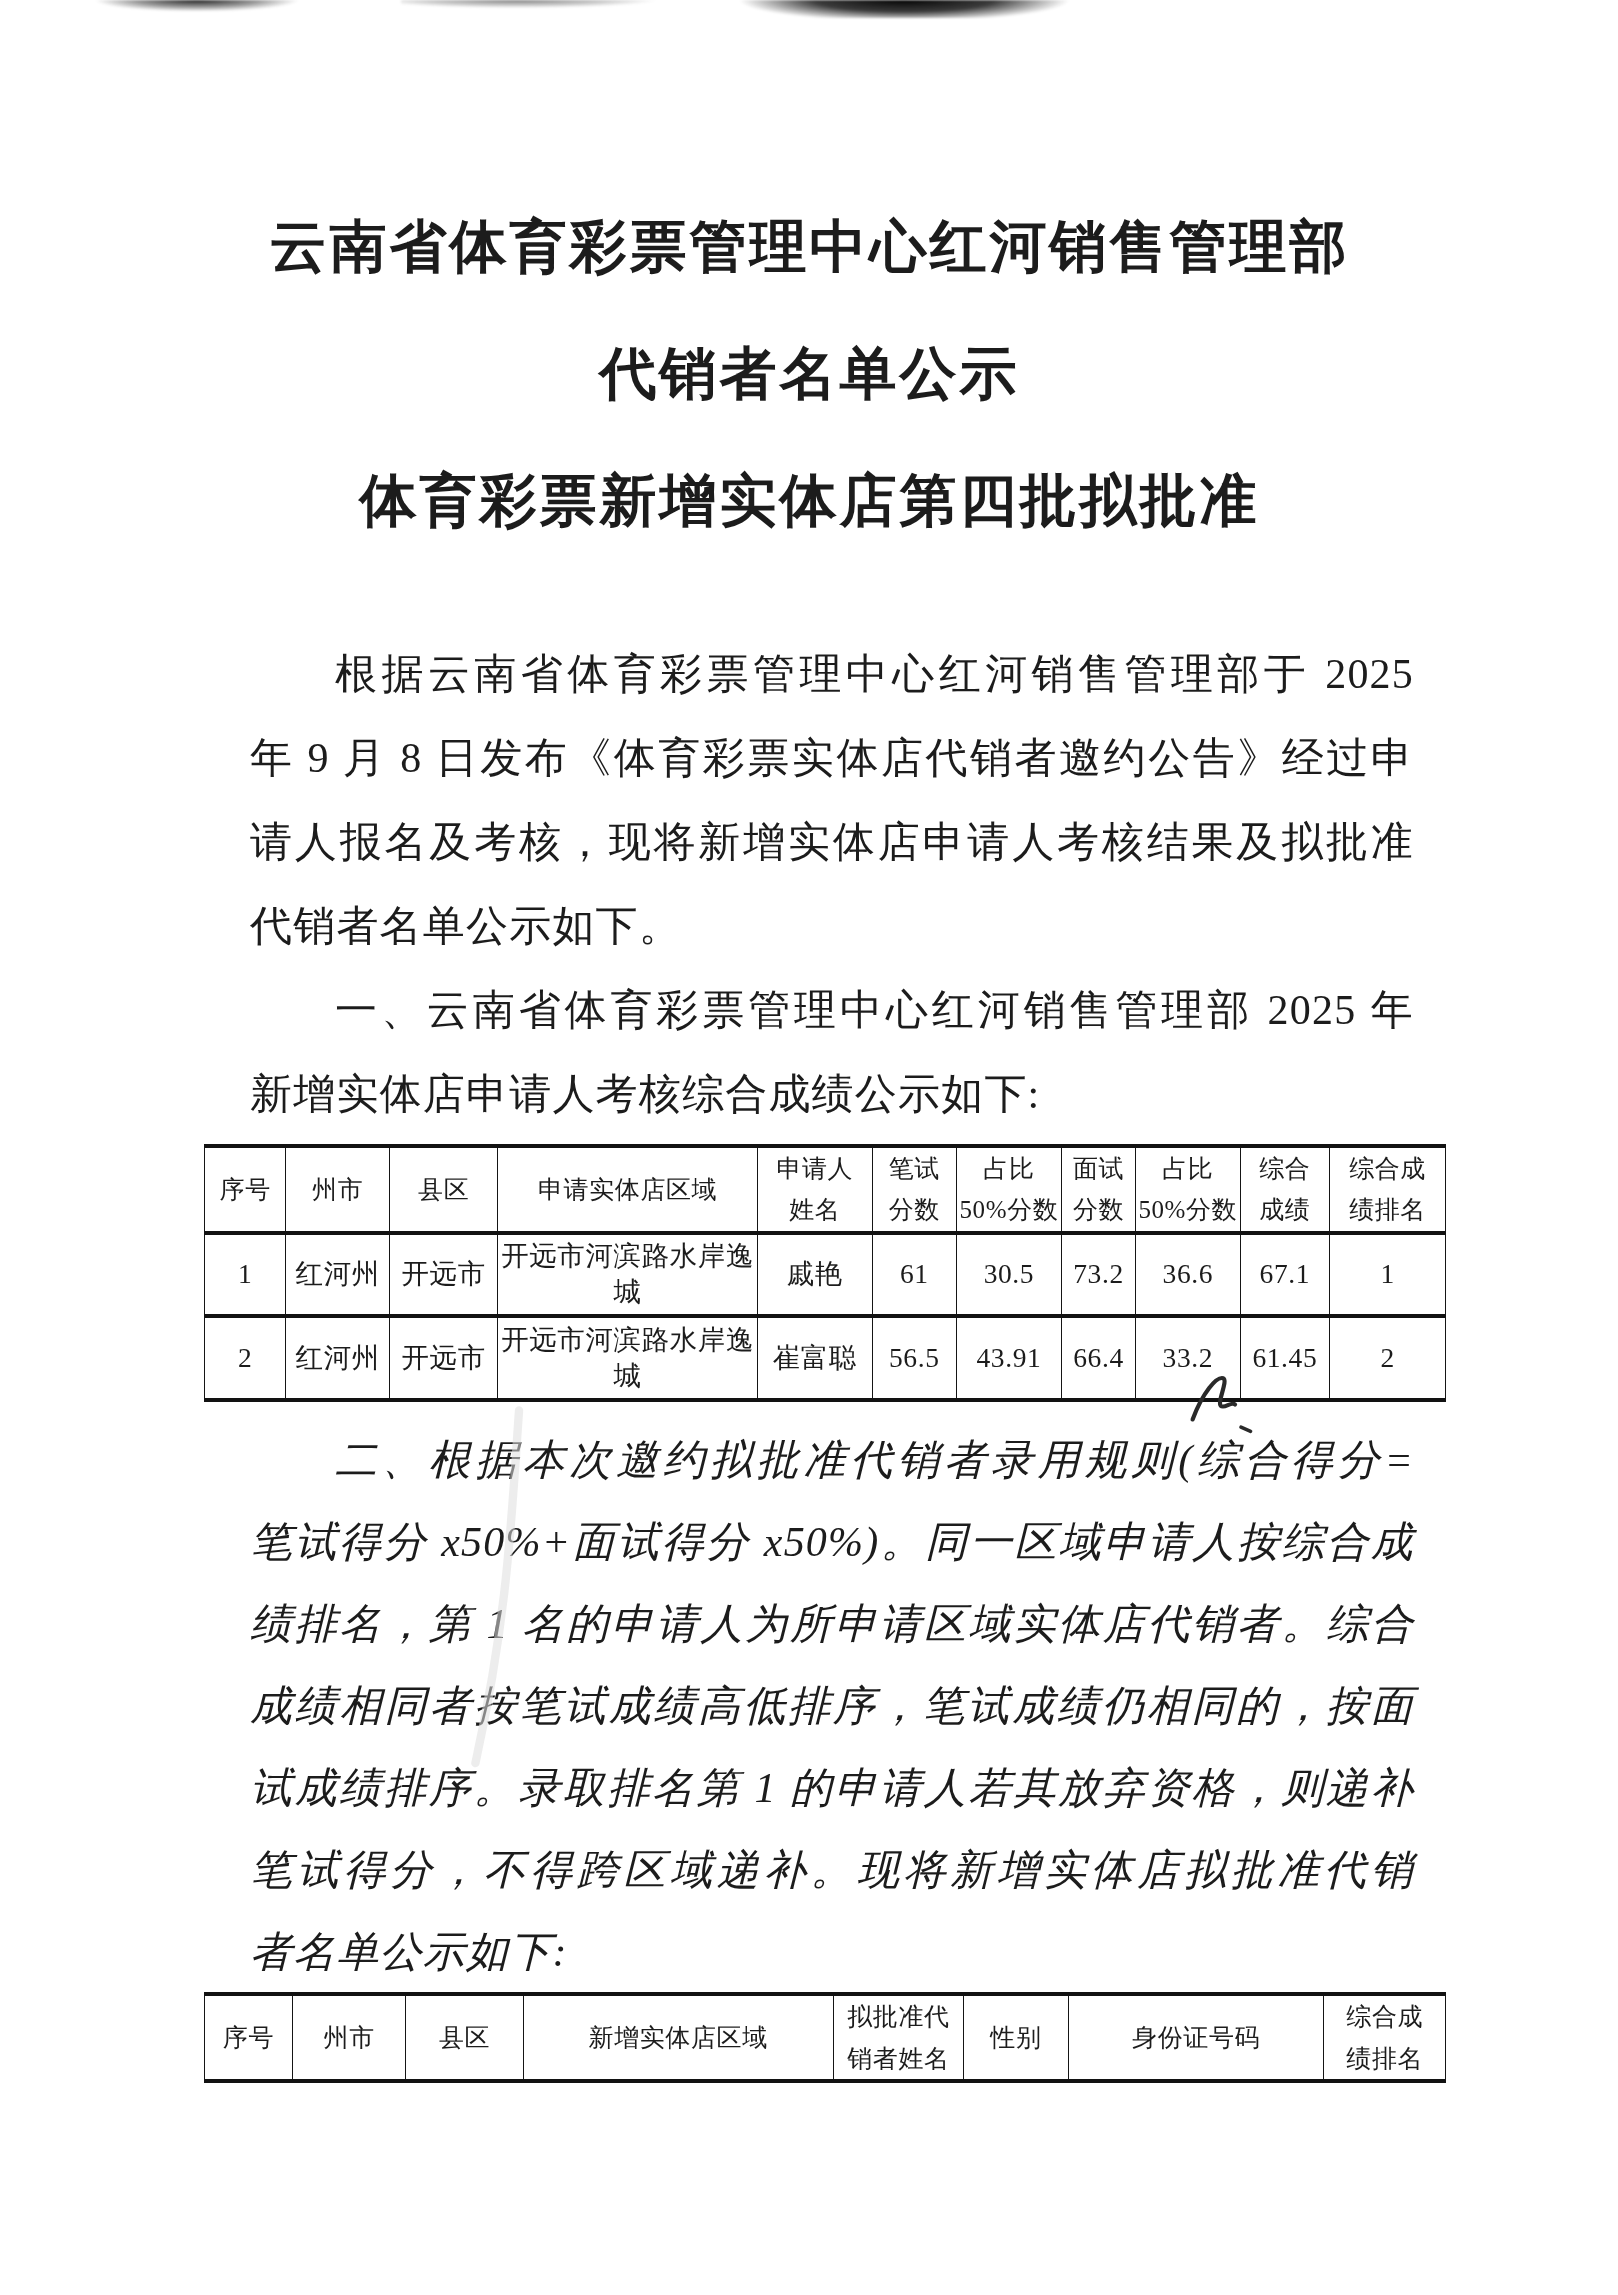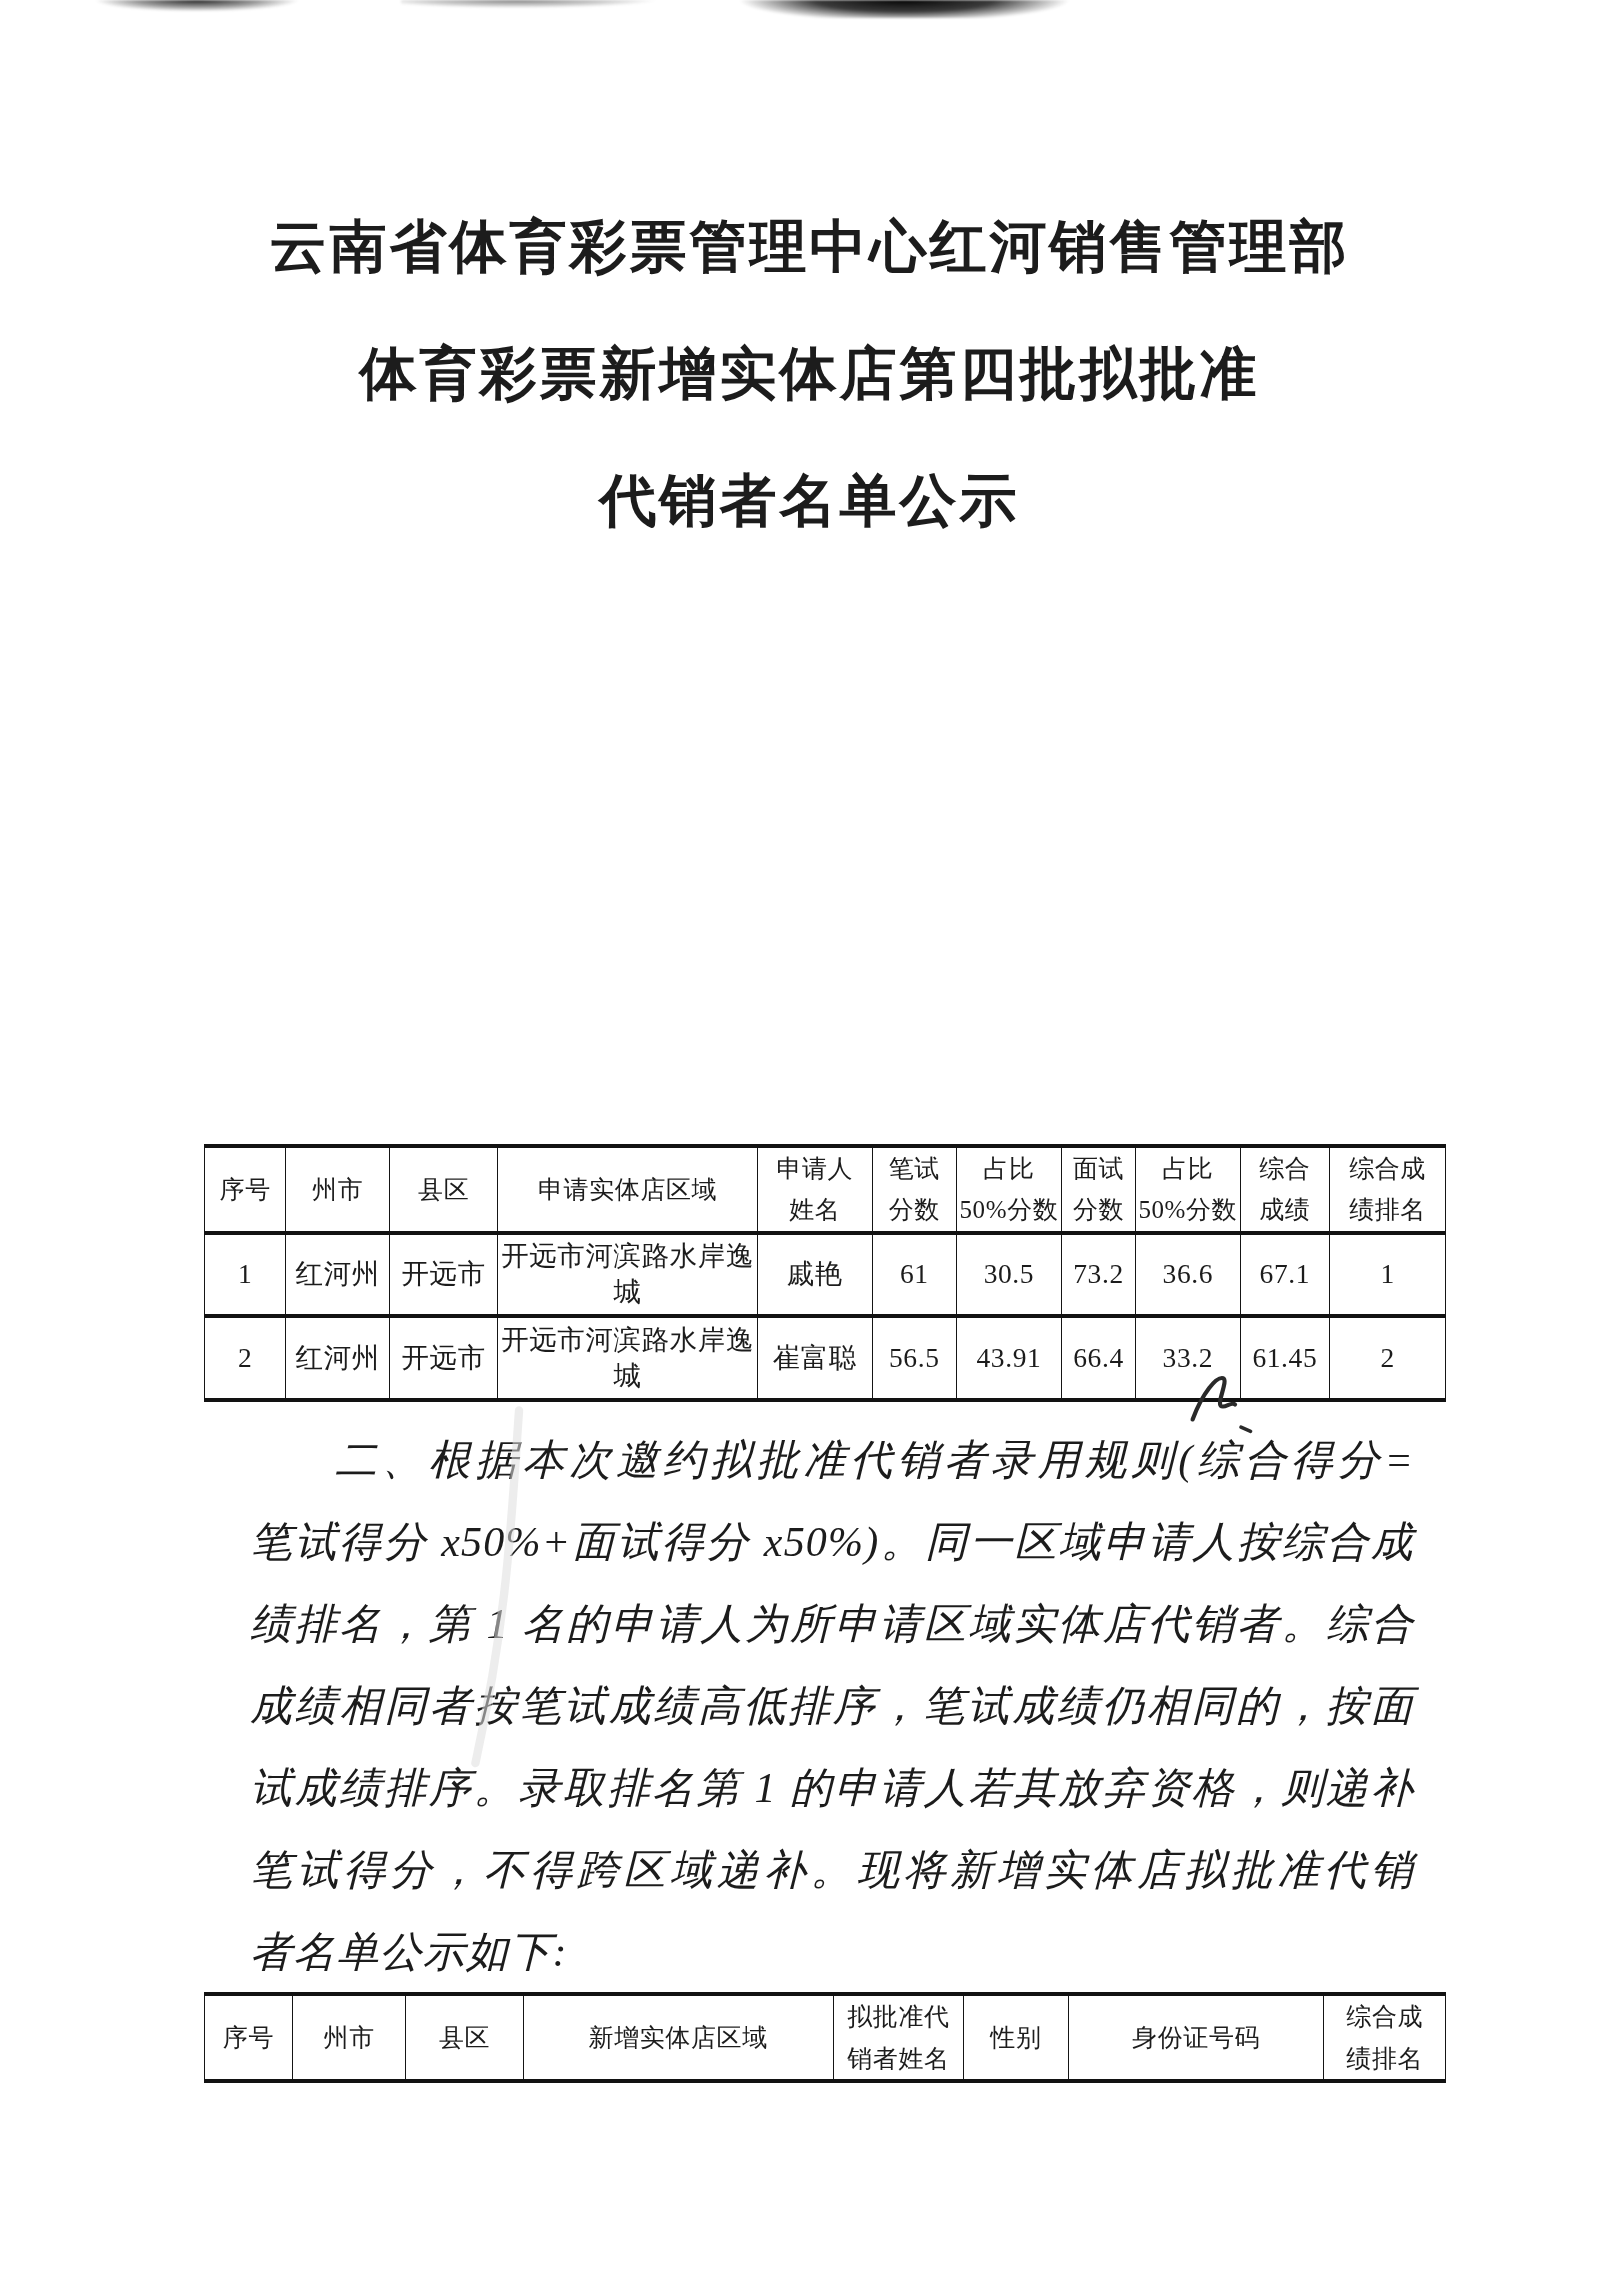--- a/index.html
+++ b/index.html
@@ -124,24 +124,32 @@
 <body>
 
 <div class="page">
 
   <div class="smudge smudge-a"></div>
   <div class="smudge smudge-b"></div>
   <div class="smudge smudge-c"></div>
 
   <div class="title-block">
     <div class="title-line">云南省体育彩票管理中心红河销售管理部</div>
+    <div class="title-line">代销者名单公示</div>
     <div class="title-line">体育彩票新增实体店第四批拟批准</div>
-    <div class="title-line">代销者名单公示</div>
   </div>
 
+  <div class="bodytext block-1">
+    <div class="bline indent">根据云南省体育彩票管理中心红河销售管理部于 2025</div>
+    <div class="bline">年 9 月 8 日发布《体育彩票实体店代销者邀约公告》经过申</div>
+    <div class="bline">请人报名及考核，现将新增实体店申请人考核结果及拟批准</div>
+    <div class="bline endline">代销者名单公示如下。</div>
+    <div class="bline indent">一、云南省体育彩票管理中心红河销售管理部 2025 年</div>
+    <div class="bline endline">新增实体店申请人考核综合成绩公示如下:</div>
+  </div>
 
   <table class="scan-table score-table">
     <colgroup>
       <col style="width:6.55%">
         <col style="width:8.37%">
         <col style="width:8.71%">
       <col style="width:20.93%">
         <col style="width:9.24%">
         <col style="width:6.79%">
       <col style="width:8.47%">

